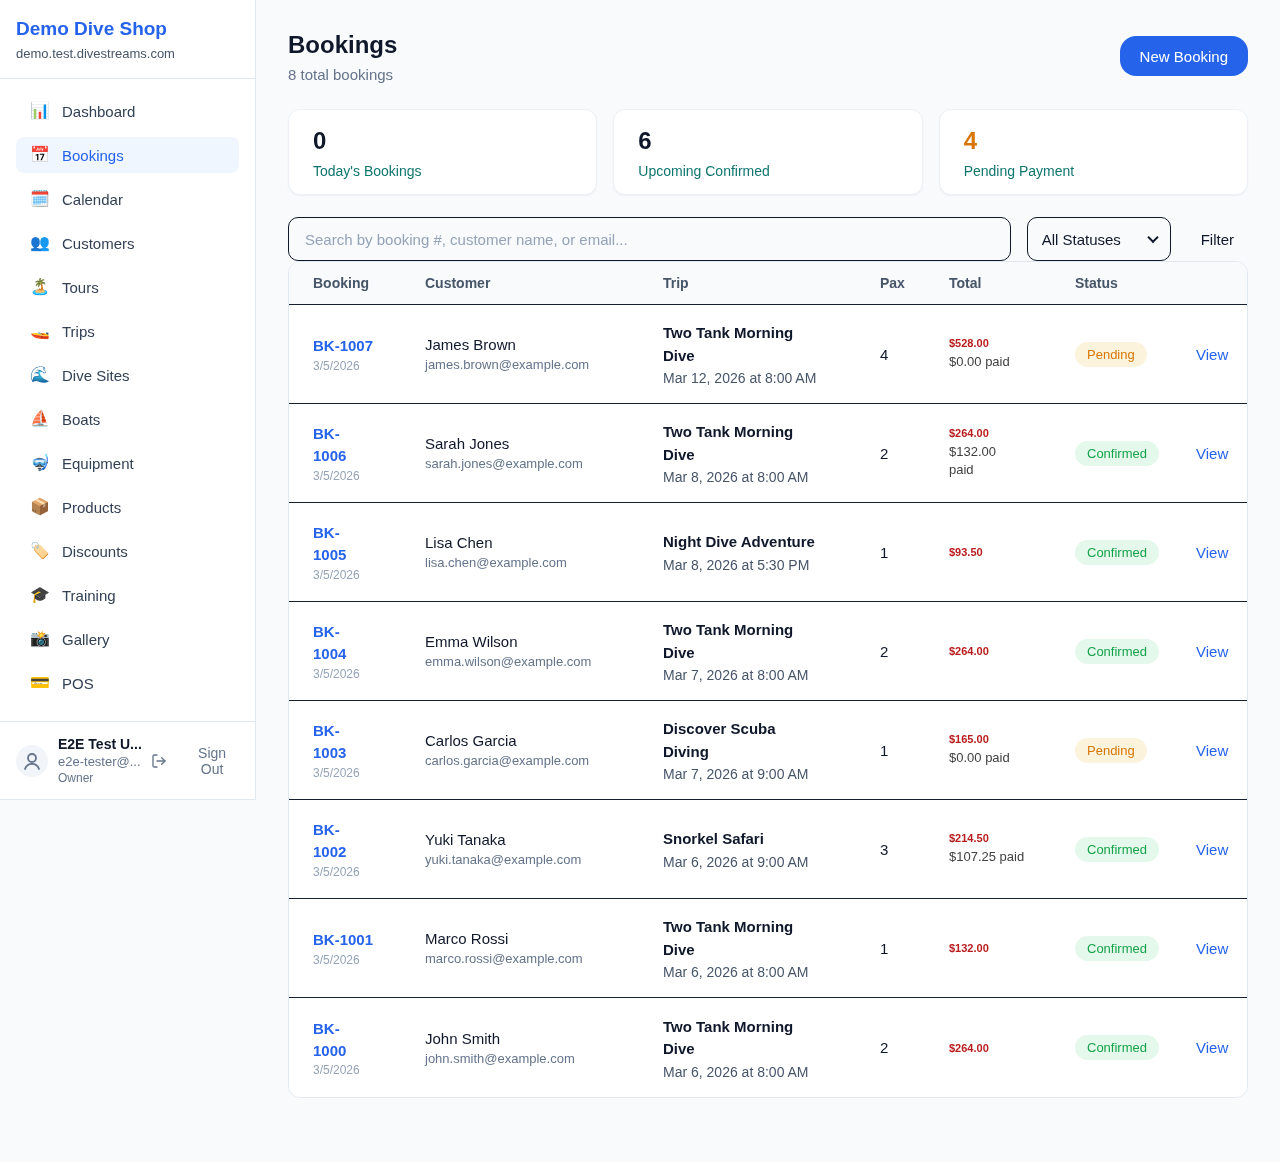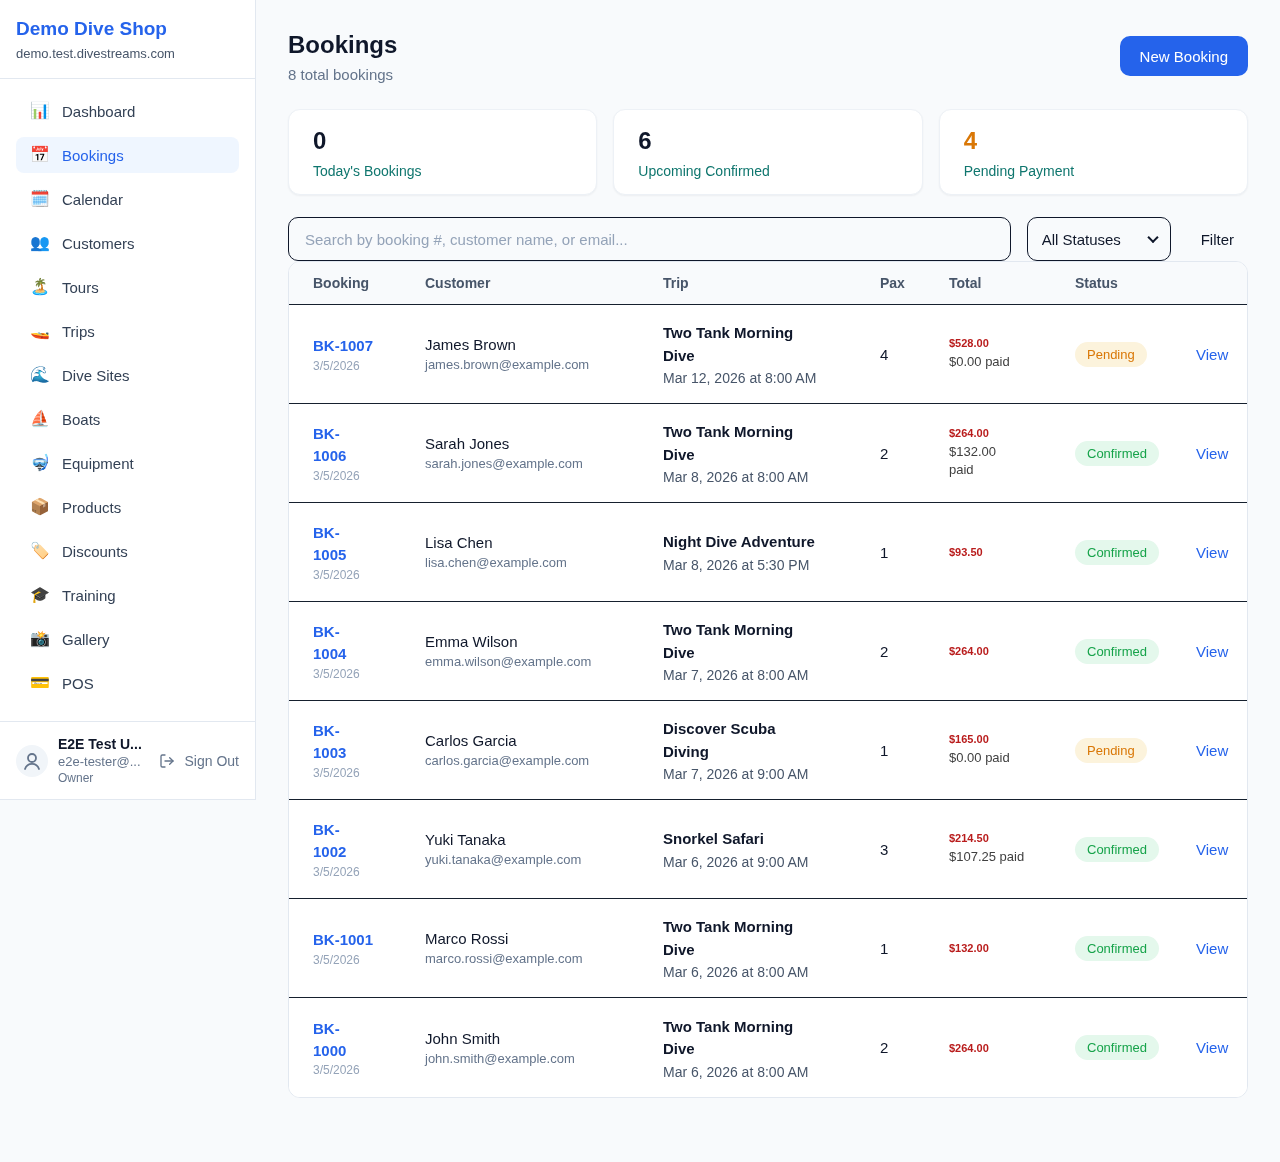--- a/index.html
+++ b/index.html
@@ -25,31 +25,31 @@
   .nav-icon { font-size:16px; width:20px; text-align:center; line-height:1; }
   .user-footer {
     position:absolute; bottom:0; left:0; width:100%; border-top:1px solid #E2E8F0;
     padding:14px 16px; display:flex; align-items:center; gap:10px; background:#fff;
   }
   .user-meta { min-width:0; }
   .user-name { font-size:14px; font-weight:700; color:#0F172A; white-space:nowrap; }
   .user-email { font-size:13px; color:#64748B; margin-top:2px; white-space:nowrap; }
   .user-role { font-size:12px; color:#64748B; margin-top:2px; }
   .signout {
-    margin-left:auto; display:flex; align-items:center; gap:10px; color:#64748B;
+    margin-left:auto; display:flex; align-items:center; gap:18px; color:#64748B;
     font-size:14px; background:none; border:none; cursor:pointer; font-family:inherit;
   }
   
   .main { margin-left:256px; padding:0 32px; }
   .page-header { display:flex; justify-content:space-between; align-items:flex-start; padding-top:31px; }
   .page-title { font-size:24px; font-weight:700; color:#0F172A; }
   .page-subtitle { margin-top:7px; font-size:15px; color:#64748B; }
   .new-booking-btn {
     background:#2563EB; color:#fff; font-size:15px; font-weight:500; border:none;
-    border-radius:10px; height:40px; padding:0 20px; margin-top:5px; cursor:pointer; font-family:inherit;
+    border-radius:16px; height:40px; padding:0 20px; margin-top:5px; cursor:pointer; font-family:inherit;
   }
   .stats-row { display:flex; gap:16px; margin-top:26px; }
   .stat-card {
     flex:1; background:#fff; border:1px solid #EDF1F6; border-radius:12px;
     padding:19px 24px; height:86px; box-shadow:0 1px 2px rgba(15,23,42,.05);
   }
   .stat-value { font-size:24px; font-weight:700; color:#0F172A; line-height:1; }
   .stat-value.accent { color:#D97706; }
   .stat-label { margin-top:10px; font-size:14px; color:#0f766e; }
   .filters-row { display:flex; gap:16px; margin-top:22px; align-items:center; }

